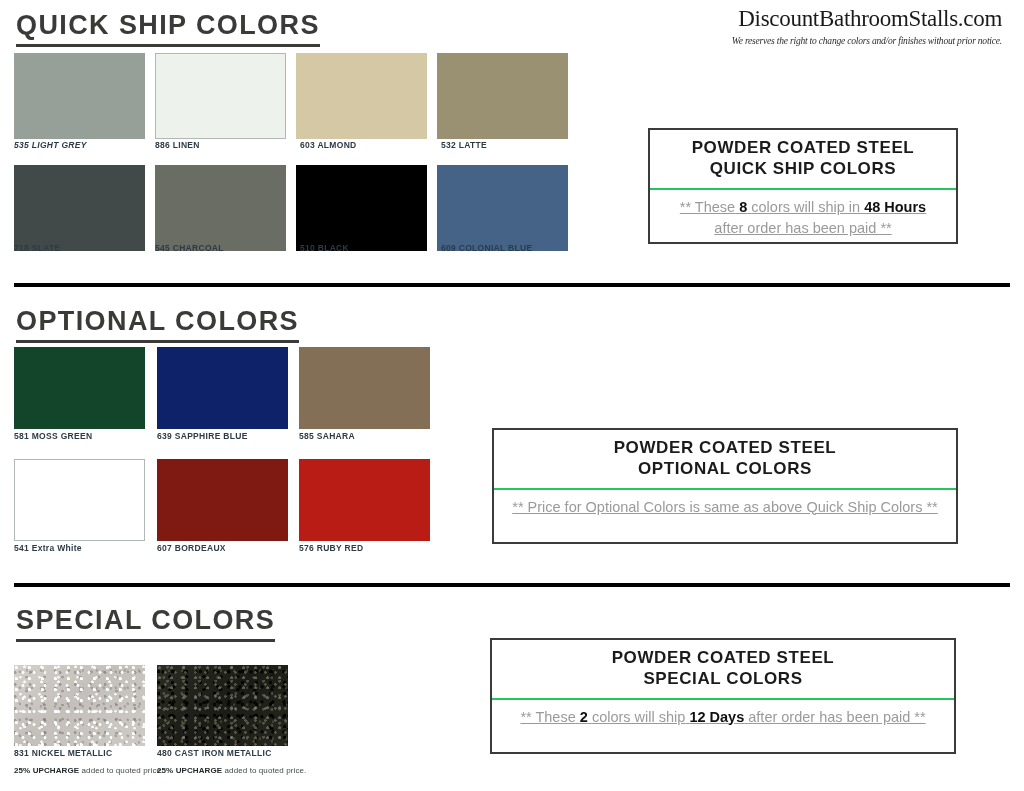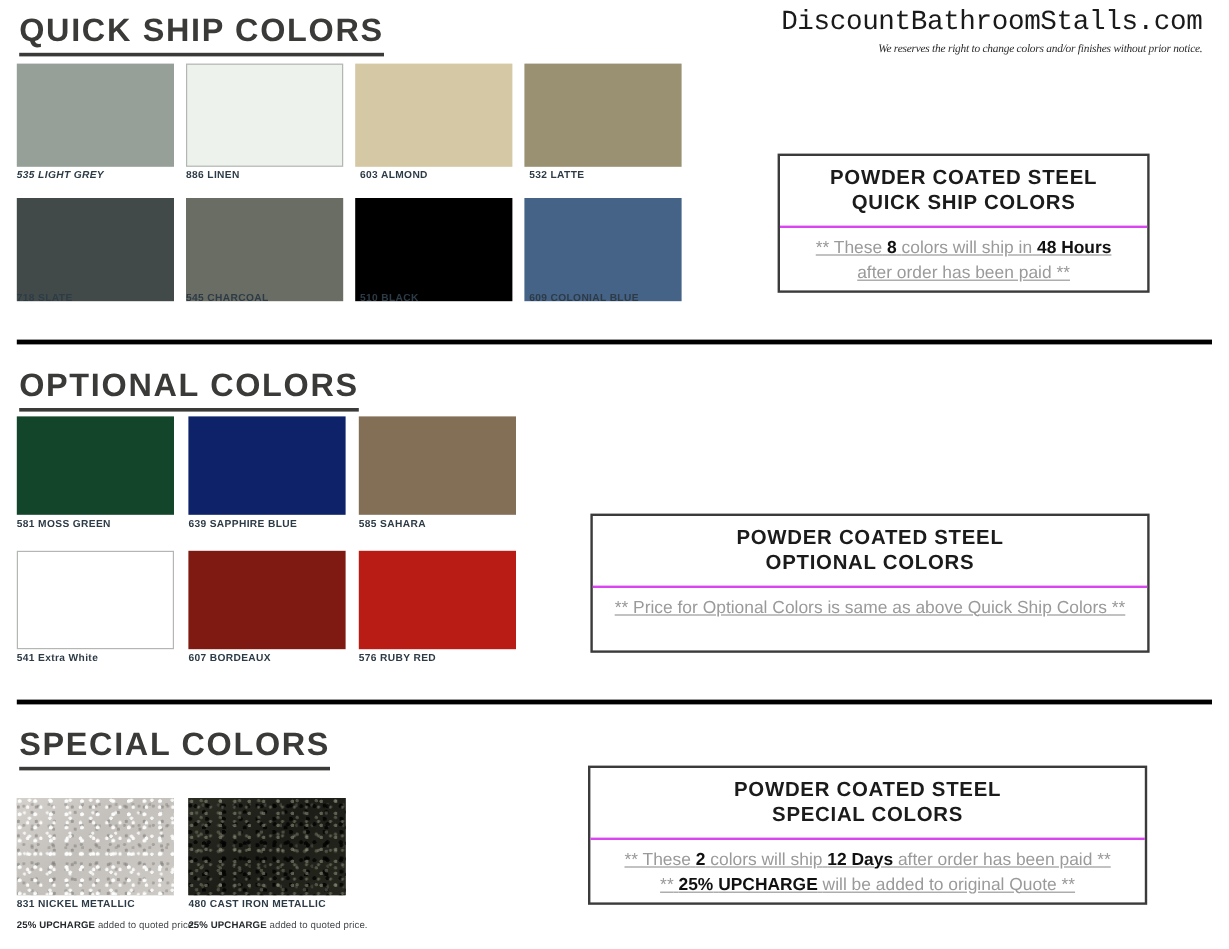--- a/index.html
+++ b/index.html
@@ -18,21 +18,21 @@
 
   
   .brand {
     position: absolute;
     top: 6px;
     right: 22px;
     text-align: right;
     width: 430px;
   }
   .brand-title {
-    font-family: Liberation Mono, monospace;
+    font-family: Liberation Serif, serif;
     font-size: 23px;
     font-weight: 400;
     color: #1a1a1a;
     letter-spacing: -0.3px;
     line-height: 1.1;
   }
   .brand-note {
     font-family: "Liberation Serif", serif;
     font-style: italic;
     font-size: 9.5px;
@@ -101,21 +101,21 @@
   }
 
   
   .infobox {
     position: absolute;
     border: 2px solid #3b3b3b;
     background: #ffffff;
     box-sizing: border-box;
   }
   .infobox-head {
-    border-bottom: 2px solid #d946ef;
+    border-bottom: 2px solid #22c55e;
     text-align: center;
     padding: 7px 4px 8px 4px;
   }
   .infobox-head div {
     font-size: 17px;
     font-weight: bold;
     color: #1b1b1b;
     letter-spacing: 0.6px;
     line-height: 1.25;
   }
@@ -292,15 +292,14 @@
 <div class="swatch-label" style="left:157px; top:748px;">480 CAST IRON METALLIC</div>
 <div class="swatch-sub" style="left:157px; top:766px;"><b>25%</b> <b>UPCHARGE</b> <span>added to quoted price.</span></div>
 
 <div class="infobox" style="left:490px; top:638px; width:466px; height:116px;">
   <div class="infobox-head">
     <div>POWDER COATED STEEL</div>
     <div>SPECIAL COLORS</div>
   </div>
   <div class="infobox-body">
     <div class="line"><span>**  These</span> <b>2</b> <span>colors will ship</span> <b>12 Days</b> <span>after order has been paid  **</span></div>
-    <div class="line"><span>**</span> <b>25%</b> <b>UPCHARGE</b> <span>will be added to original Quote  **</span></div>
   </div>
 </div>
 
 </body></html>

